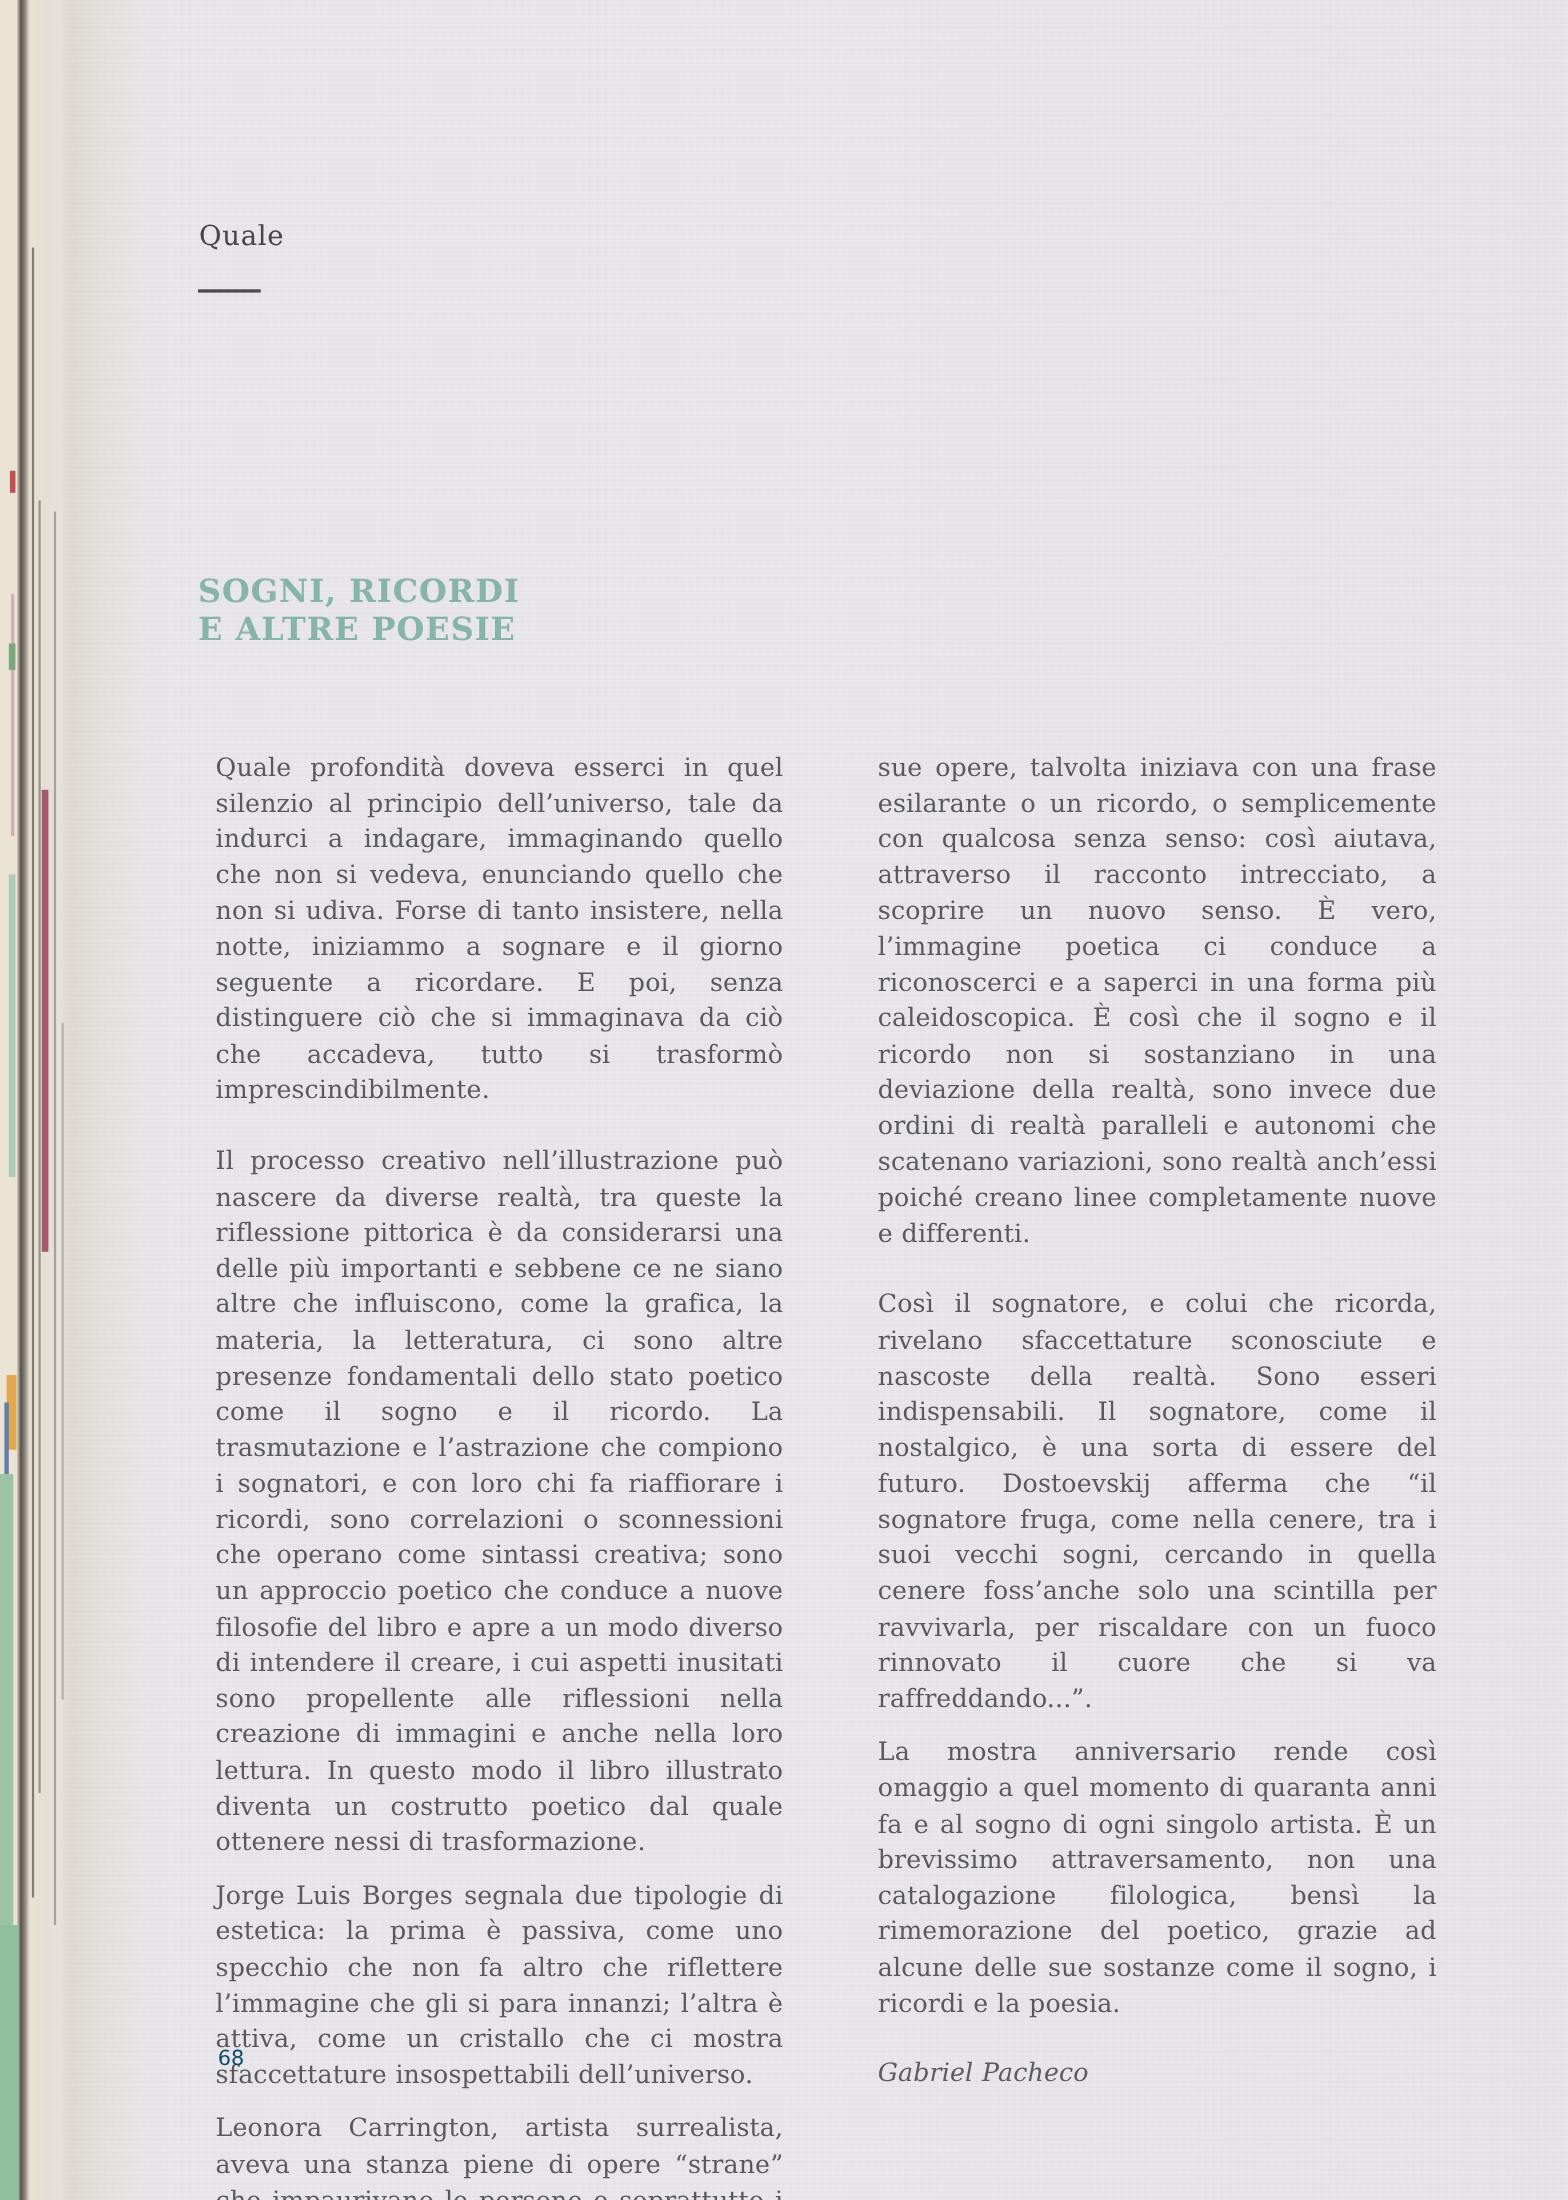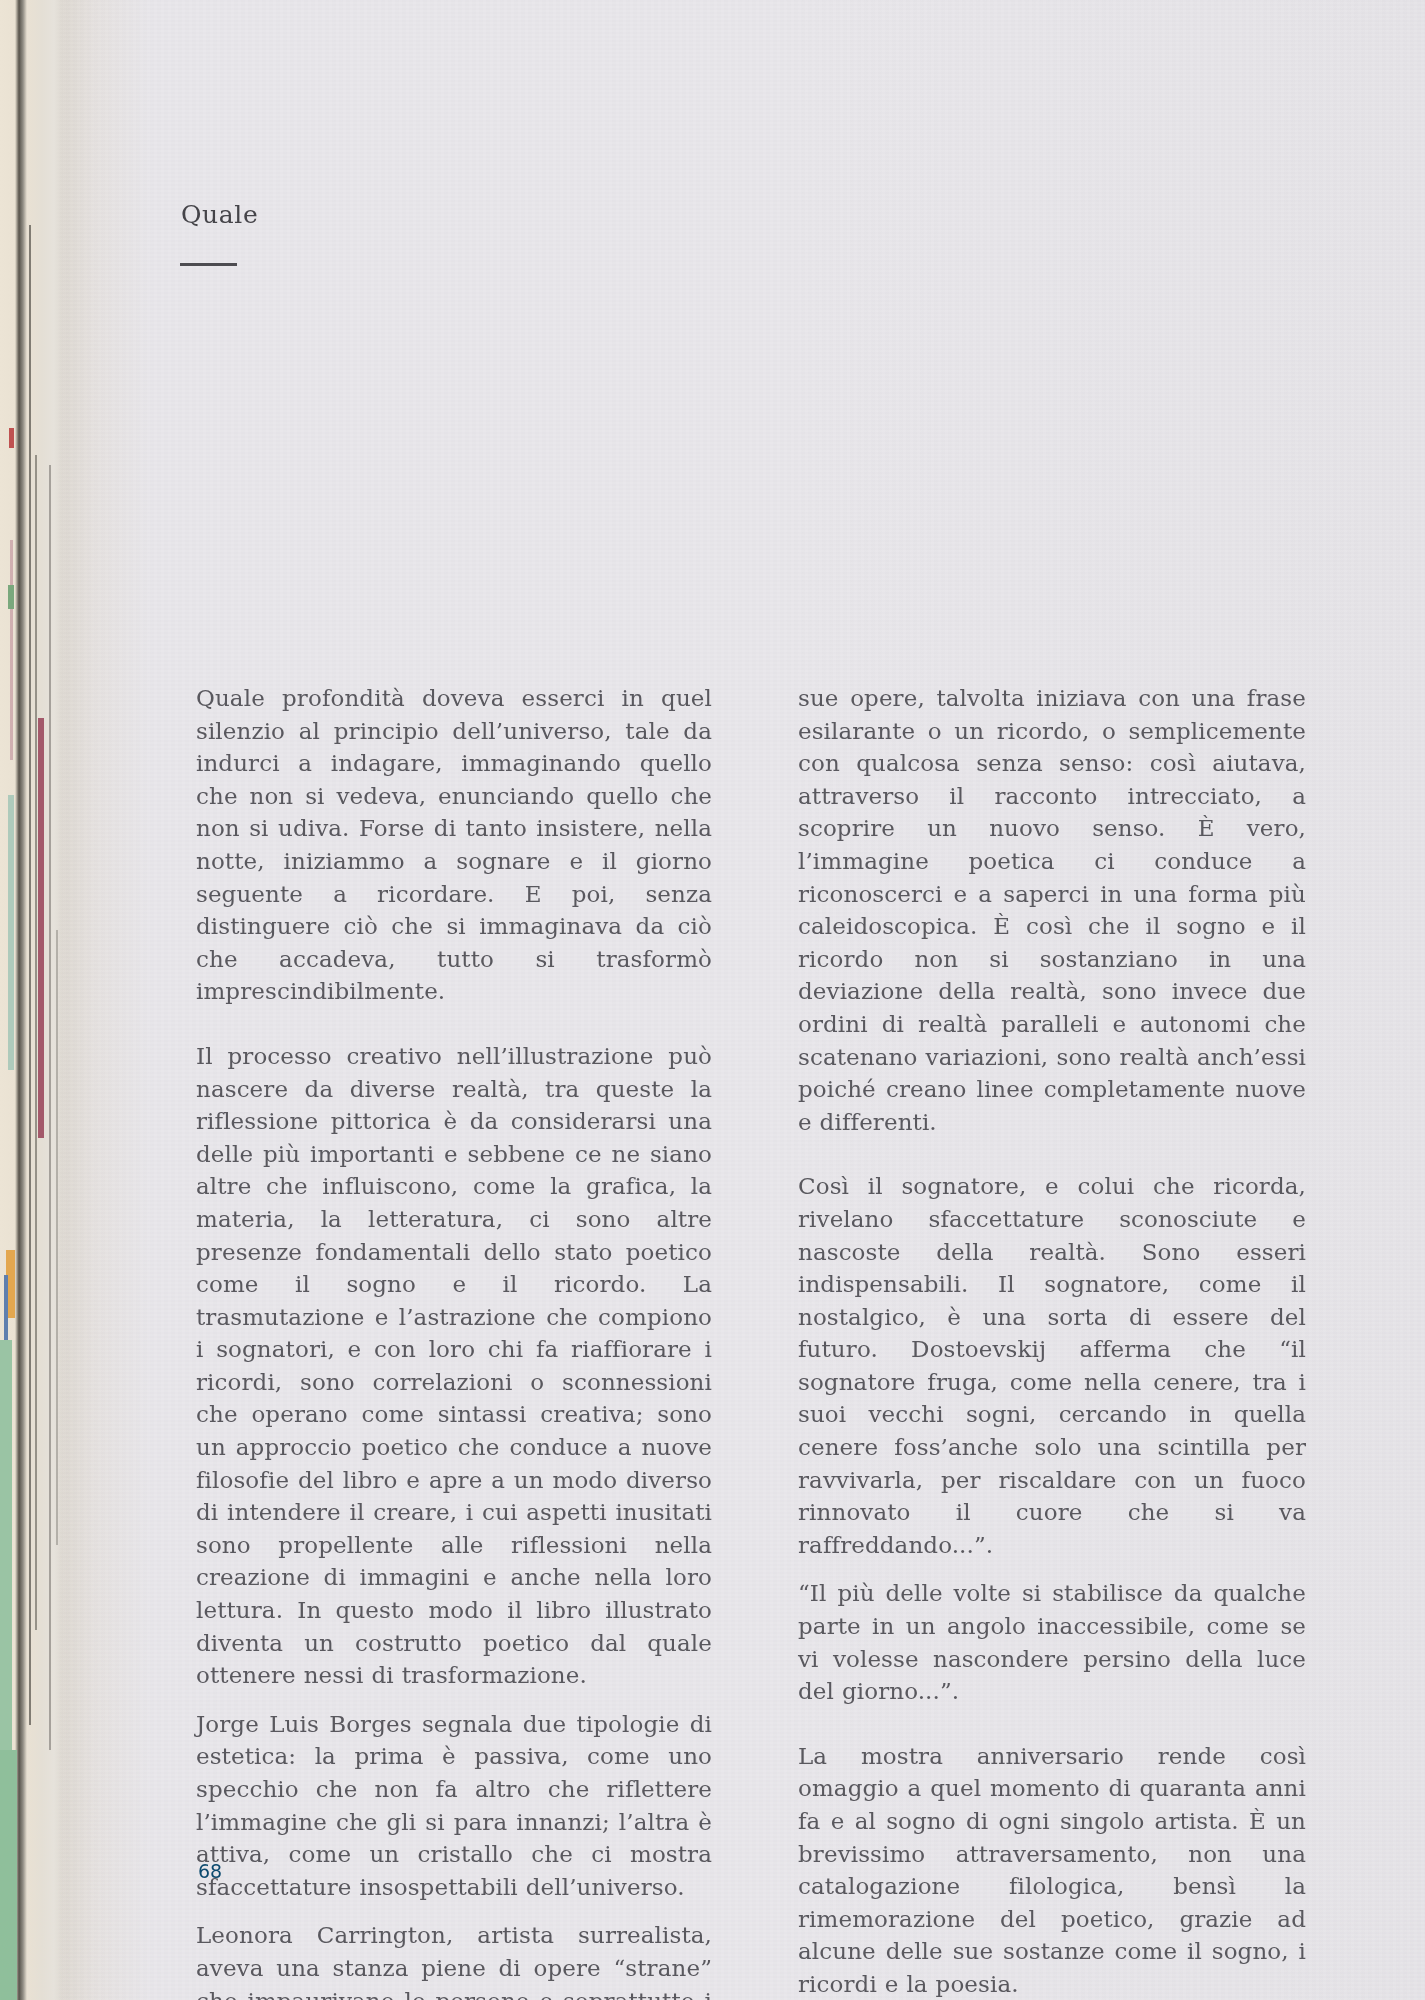--- a/index.html
+++ b/index.html
@@ -156,31 +156,34 @@
     <div class="edge-strip strip-maroon"></div>
     <div class="edge-strip strip-orange"></div>
     <div class="edge-strip strip-blue"></div>
     <div class="edge-strip strip-green2"></div>
     <div class="edge-strip strip-green3"></div>
   </div>
 
   <div class="kicker">Quale</div>
   <div class="kicker-rule"></div>
 
+  <h1 class="title">
+    <span>SOGNI, RICORDI</span>
+    <span>E ALTRE POESIE</span>
+  </h1>
 
   <div class="col col-left">
     <p class="gap-after">Quale profondità doveva esserci in quel silenzio al principio dell’universo, tale da indurci a indagare, immaginando quello che non si vedeva, enunciando quello che non si udiva. Forse di tanto insistere, nella notte, iniziammo a sognare e il giorno seguente a ricordare. E poi, senza distinguere ciò che si immaginava da ciò che accadeva, tutto si trasformò imprescindibilmente.</p>
     <p>Il processo creativo nell’illustrazione può nascere da diverse realtà, tra queste la riflessione pittorica è da considerarsi una delle più importanti e sebbene ce ne siano altre che influiscono, come la grafica, la materia, la letteratura, ci sono altre presenze fondamentali dello stato poetico come il sogno e il ricordo. La trasmutazione e l’astrazione che compiono i sognatori, e con loro chi fa riaffiorare i ricordi, sono correlazioni o sconnessioni che operano come sintassi creativa; sono un approccio poetico che conduce a nuove filosofie del libro e apre a un modo diverso di intendere il creare, i cui aspetti inusitati sono propellente alle riflessioni nella creazione di immagini e anche nella loro lettura. In questo modo il libro illustrato diventa un costrutto poetico dal quale ottenere nessi di trasformazione.</p>
     <p>Jorge Luis Borges segnala due tipologie di estetica: la prima è passiva, come uno specchio che non fa altro che riflettere l’immagine che gli si para innanzi; l’altra è attiva, come un cristallo che ci mostra sfaccettature insospettabili dell’universo.</p>
     <p>Leonora Carrington, artista surrealista, aveva una stanza piene di opere “strane” che impaurivano le persone e soprattutto i bambini. Scriveva storie sulle</p>
   </div>
 
   <div class="col col-right">
     <p class="gap-after">sue opere, talvolta iniziava con una frase esilarante o un ricordo, o semplicemente con qualcosa senza senso: così aiutava, attraverso il racconto intrecciato, a scoprire un nuovo senso. È vero, l’immagine poetica ci conduce a riconoscerci e a saperci in una forma più caleidoscopica. È così che il sogno e il ricordo non si sostanziano in una deviazione della realtà, sono invece due ordini di realtà paralleli e autonomi che scatenano variazioni, sono realtà anch’essi poiché creano linee completamente nuove e differenti.</p>
     <p>Così il sognatore, e colui che ricorda, rivelano sfaccettature sconosciute e nascoste della realtà. Sono esseri indispensabili. Il sognatore, come il nostalgico, è una sorta di essere del futuro. Dostoevskij afferma che “il sognatore fruga, come nella cenere, tra i suoi vecchi sogni, cercando in quella cenere foss’anche solo una scintilla per ravvivarla, per riscaldare con un fuoco rinnovato il cuore che si va raffreddando...”.</p>
-    <p class="gap-after">“Il più delle volte si stabilisce da qualche parte in un angolo inaccessibile, come se vi volesse nascondere persino della luce del giorno...”.</p>
     <p>La mostra anniversario rende così omaggio a quel momento di quaranta anni fa e al sogno di ogni singolo artista. È un brevissimo attraversamento, non una catalogazione filologica, bensì la rimemorazione del poetico, grazie ad alcune delle sue sostanze come il sogno, i ricordi e la poesia.</p>
     <p class="signature">Gabriel Pacheco</p>
   </div>
 
   <div class="page-number">68</div>
 
 </div>
 
 </body></html>

